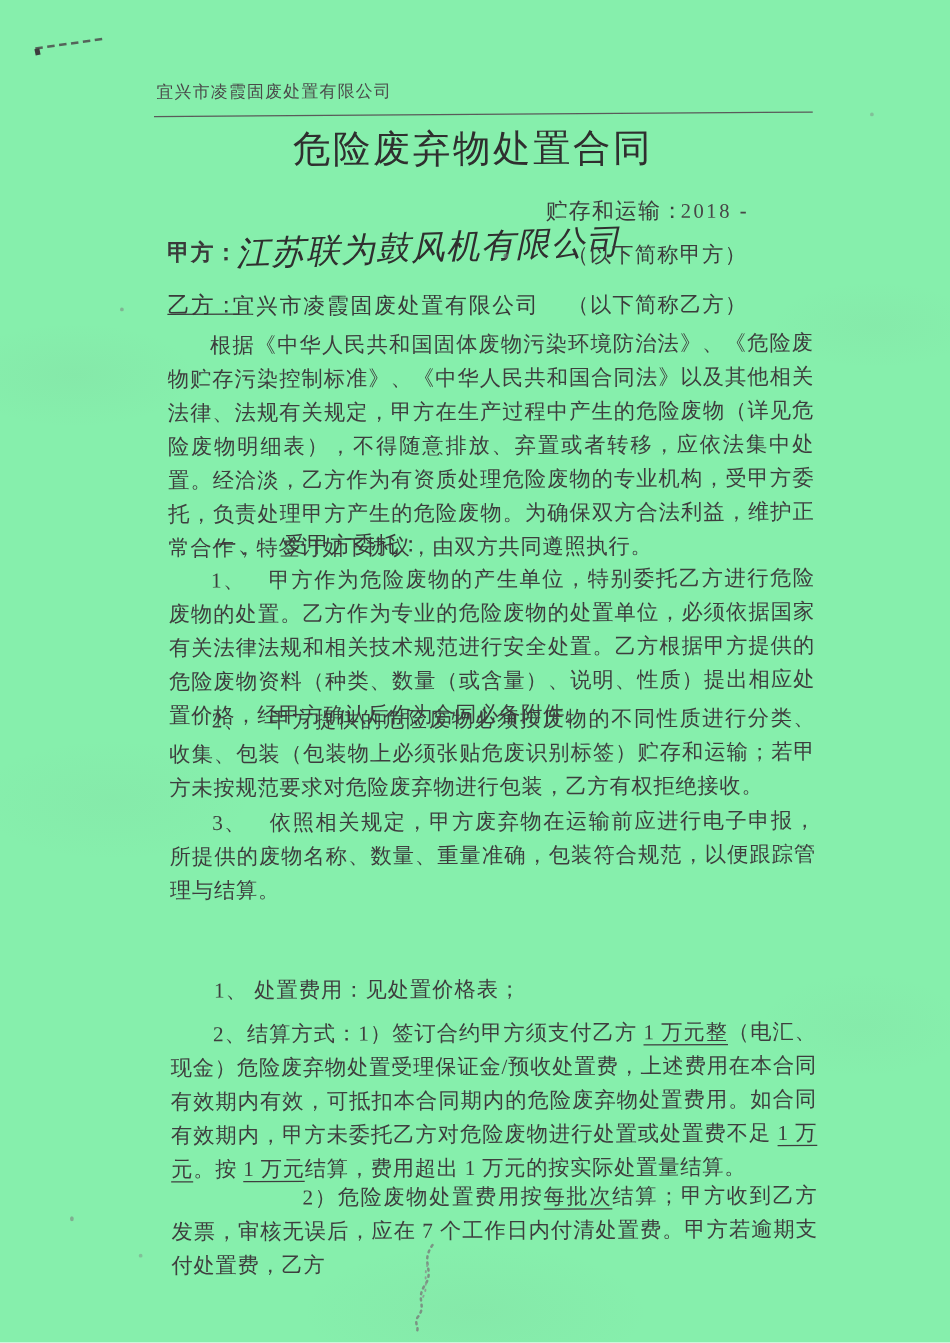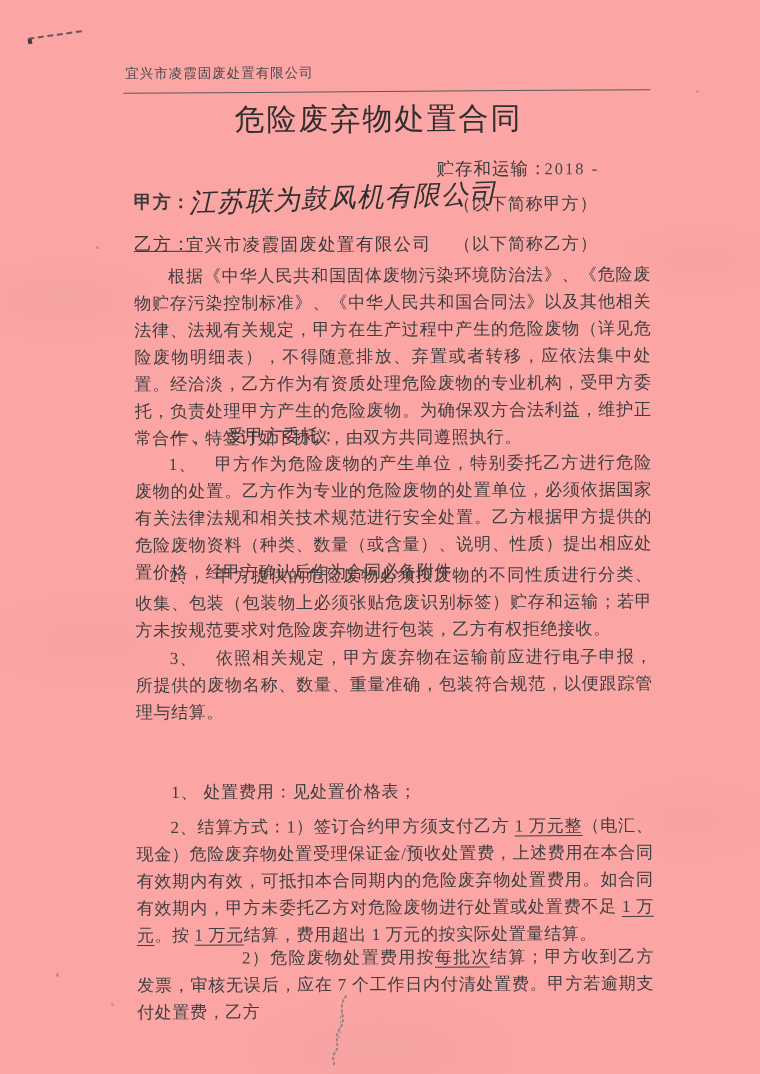--- a/index.html
+++ b/index.html
@@ -4,21 +4,21 @@
 <style>
   * { margin: 0; padding: 0; box-sizing: border-box; }
   html, body { background: #ffffff; }
   body { font-family: "Liberation Serif", "DejaVu Serif", serif; }
 
   .page {
     position: relative;
     width: 760px;
     height: 1074px;
     margin: 0;
-    background: #fca5a5;
+    background: #86efac;
     overflow: hidden;
     color: #3f3f3f;
   }
 
   
   .page::before {
     content: "";
     position: absolute; inset: 0;
     background:
       radial-gradient(140px 60px at 60px 300px, rgba(120,120,120,0.05), transparent 70%),

